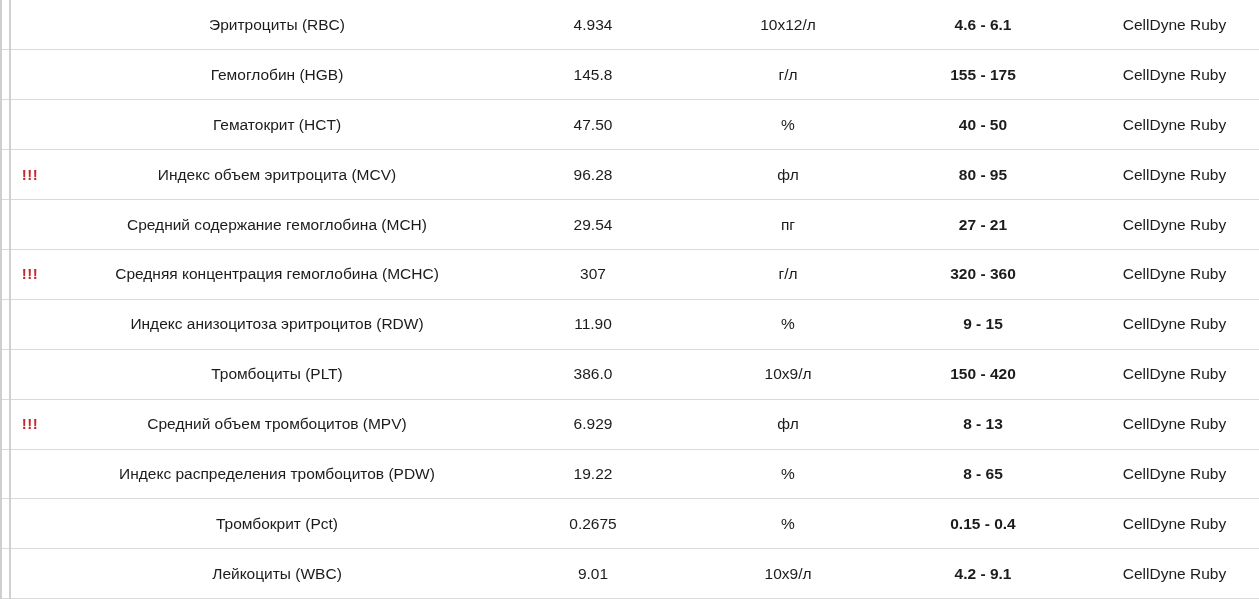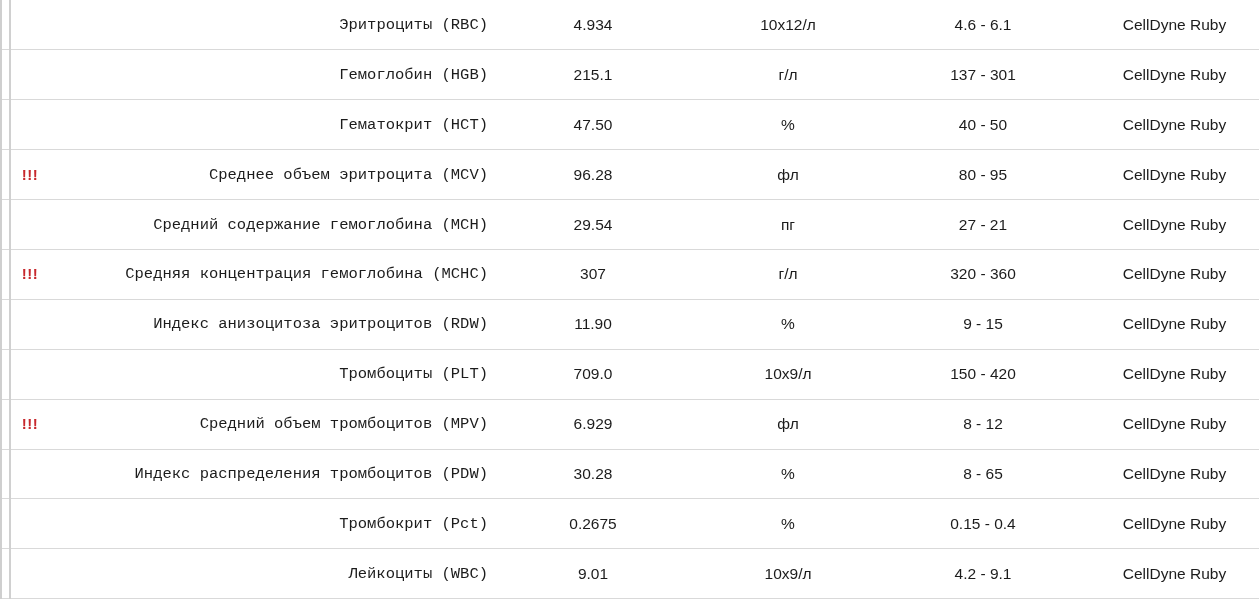--- a/index.html
+++ b/index.html
@@ -25,21 +25,21 @@
   .lab-table td {
     border-bottom: 1px solid #d9d9d9;
     font-size: 15.5px;
     color: #1c1c1c;
     padding: 0;
     vertical-align: middle;
     background: #ffffff;
   }
   
   .col-flag   { width: 56px;  text-align: center; }
-  .col-name   { width: 430px; text-align: right; font-family: Liberation Mono, monospace; }
+  .col-name   { width: 430px; text-align: center; }
   .col-value  { width: 210px; text-align: center; }
   .col-units  { width: 180px; text-align: center; font-size: 14px; }
   .col-ref    { width: 210px; text-align: center; }
   .col-device { width: 173px; text-align: center; font-size: 14px; }
 
   td.col-flag {
     border-left: 3px solid #ffffff;
   }
   tr td:first-child {
     border-left: 2px solid #cfcfcf;
@@ -51,20 +51,21 @@
     letter-spacing: 0.5px;
   }
   .name-cell {
     padding-left: 8px;
   }
   .value-cell {
     font-size: 16.5px;
   }
   .ref-cell {
     font-size: 16px;
+    font-weight: bold;
   }
   
   .wrap {
     position: relative;
     width: 1259px;
   }
   .left-rule {
     position: absolute;
     left: 9px;
     top: 0;
@@ -84,36 +85,36 @@
           <td class="col-flag"><span class="flag-mark"></span></td>
           <td class="col-name"><span class="name-cell">Эритроциты (RBC)</span></td>
           <td class="col-value value-cell">4.934</td>
           <td class="col-units">10x12/л</td>
           <td class="col-ref ref-cell">4.6 - 6.1</td>
           <td class="col-device">CellDyne Ruby</td>
         </tr>
         <tr>
           <td class="col-flag"><span class="flag-mark"></span></td>
           <td class="col-name"><span class="name-cell">Гемоглобин (HGB)</span></td>
-          <td class="col-value value-cell">215.1</td>
+          <td class="col-value value-cell">145.8</td>
           <td class="col-units">г/л</td>
-          <td class="col-ref ref-cell">137 - 301</td>
+          <td class="col-ref ref-cell">155 - 175</td>
           <td class="col-device">CellDyne Ruby</td>
         </tr>
         <tr>
           <td class="col-flag"><span class="flag-mark"></span></td>
           <td class="col-name"><span class="name-cell">Гематокрит (HCT)</span></td>
           <td class="col-value value-cell">47.50</td>
           <td class="col-units">%</td>
           <td class="col-ref ref-cell">40 - 50</td>
           <td class="col-device">CellDyne Ruby</td>
         </tr>
         <tr>
           <td class="col-flag"><span class="flag-mark">!!!</span></td>
-          <td class="col-name"><span class="name-cell">Среднее объем эритроцита (MCV)</span></td>
+          <td class="col-name"><span class="name-cell">Индекс объем эритроцита (MCV)</span></td>
           <td class="col-value value-cell">96.28</td>
           <td class="col-units">фл</td>
           <td class="col-ref ref-cell">80 - 95</td>
           <td class="col-device">CellDyne Ruby</td>
         </tr>
         <tr>
           <td class="col-flag"><span class="flag-mark"></span></td>
           <td class="col-name"><span class="name-cell">Средний содержание гемоглобина (MCH)</span></td>
           <td class="col-value value-cell">29.54</td>
           <td class="col-units">пг</td>
@@ -132,37 +133,37 @@
           <td class="col-flag"><span class="flag-mark"></span></td>
           <td class="col-name"><span class="name-cell">Индекс анизоцитоза эритроцитов (RDW)</span></td>
           <td class="col-value value-cell">11.90</td>
           <td class="col-units">%</td>
           <td class="col-ref ref-cell">9 - 15</td>
           <td class="col-device">CellDyne Ruby</td>
         </tr>
         <tr>
           <td class="col-flag"><span class="flag-mark"></span></td>
           <td class="col-name"><span class="name-cell">Тромбоциты (PLT)</span></td>
-          <td class="col-value value-cell">709.0</td>
+          <td class="col-value value-cell">386.0</td>
           <td class="col-units">10x9/л</td>
           <td class="col-ref ref-cell">150 - 420</td>
           <td class="col-device">CellDyne Ruby</td>
         </tr>
         <tr>
           <td class="col-flag"><span class="flag-mark">!!!</span></td>
           <td class="col-name"><span class="name-cell">Средний объем тромбоцитов (MPV)</span></td>
           <td class="col-value value-cell">6.929</td>
           <td class="col-units">фл</td>
-          <td class="col-ref ref-cell">8 - 12</td>
+          <td class="col-ref ref-cell">8 - 13</td>
           <td class="col-device">CellDyne Ruby</td>
         </tr>
         <tr>
           <td class="col-flag"><span class="flag-mark"></span></td>
           <td class="col-name"><span class="name-cell">Индекс распределения тромбоцитов (PDW)</span></td>
-          <td class="col-value value-cell">30.28</td>
+          <td class="col-value value-cell">19.22</td>
           <td class="col-units">%</td>
           <td class="col-ref ref-cell">8 - 65</td>
           <td class="col-device">CellDyne Ruby</td>
         </tr>
         <tr>
           <td class="col-flag"><span class="flag-mark"></span></td>
           <td class="col-name"><span class="name-cell">Тромбокрит (Pct)</span></td>
           <td class="col-value value-cell">0.2675</td>
           <td class="col-units">%</td>
           <td class="col-ref ref-cell">0.15 - 0.4</td>

